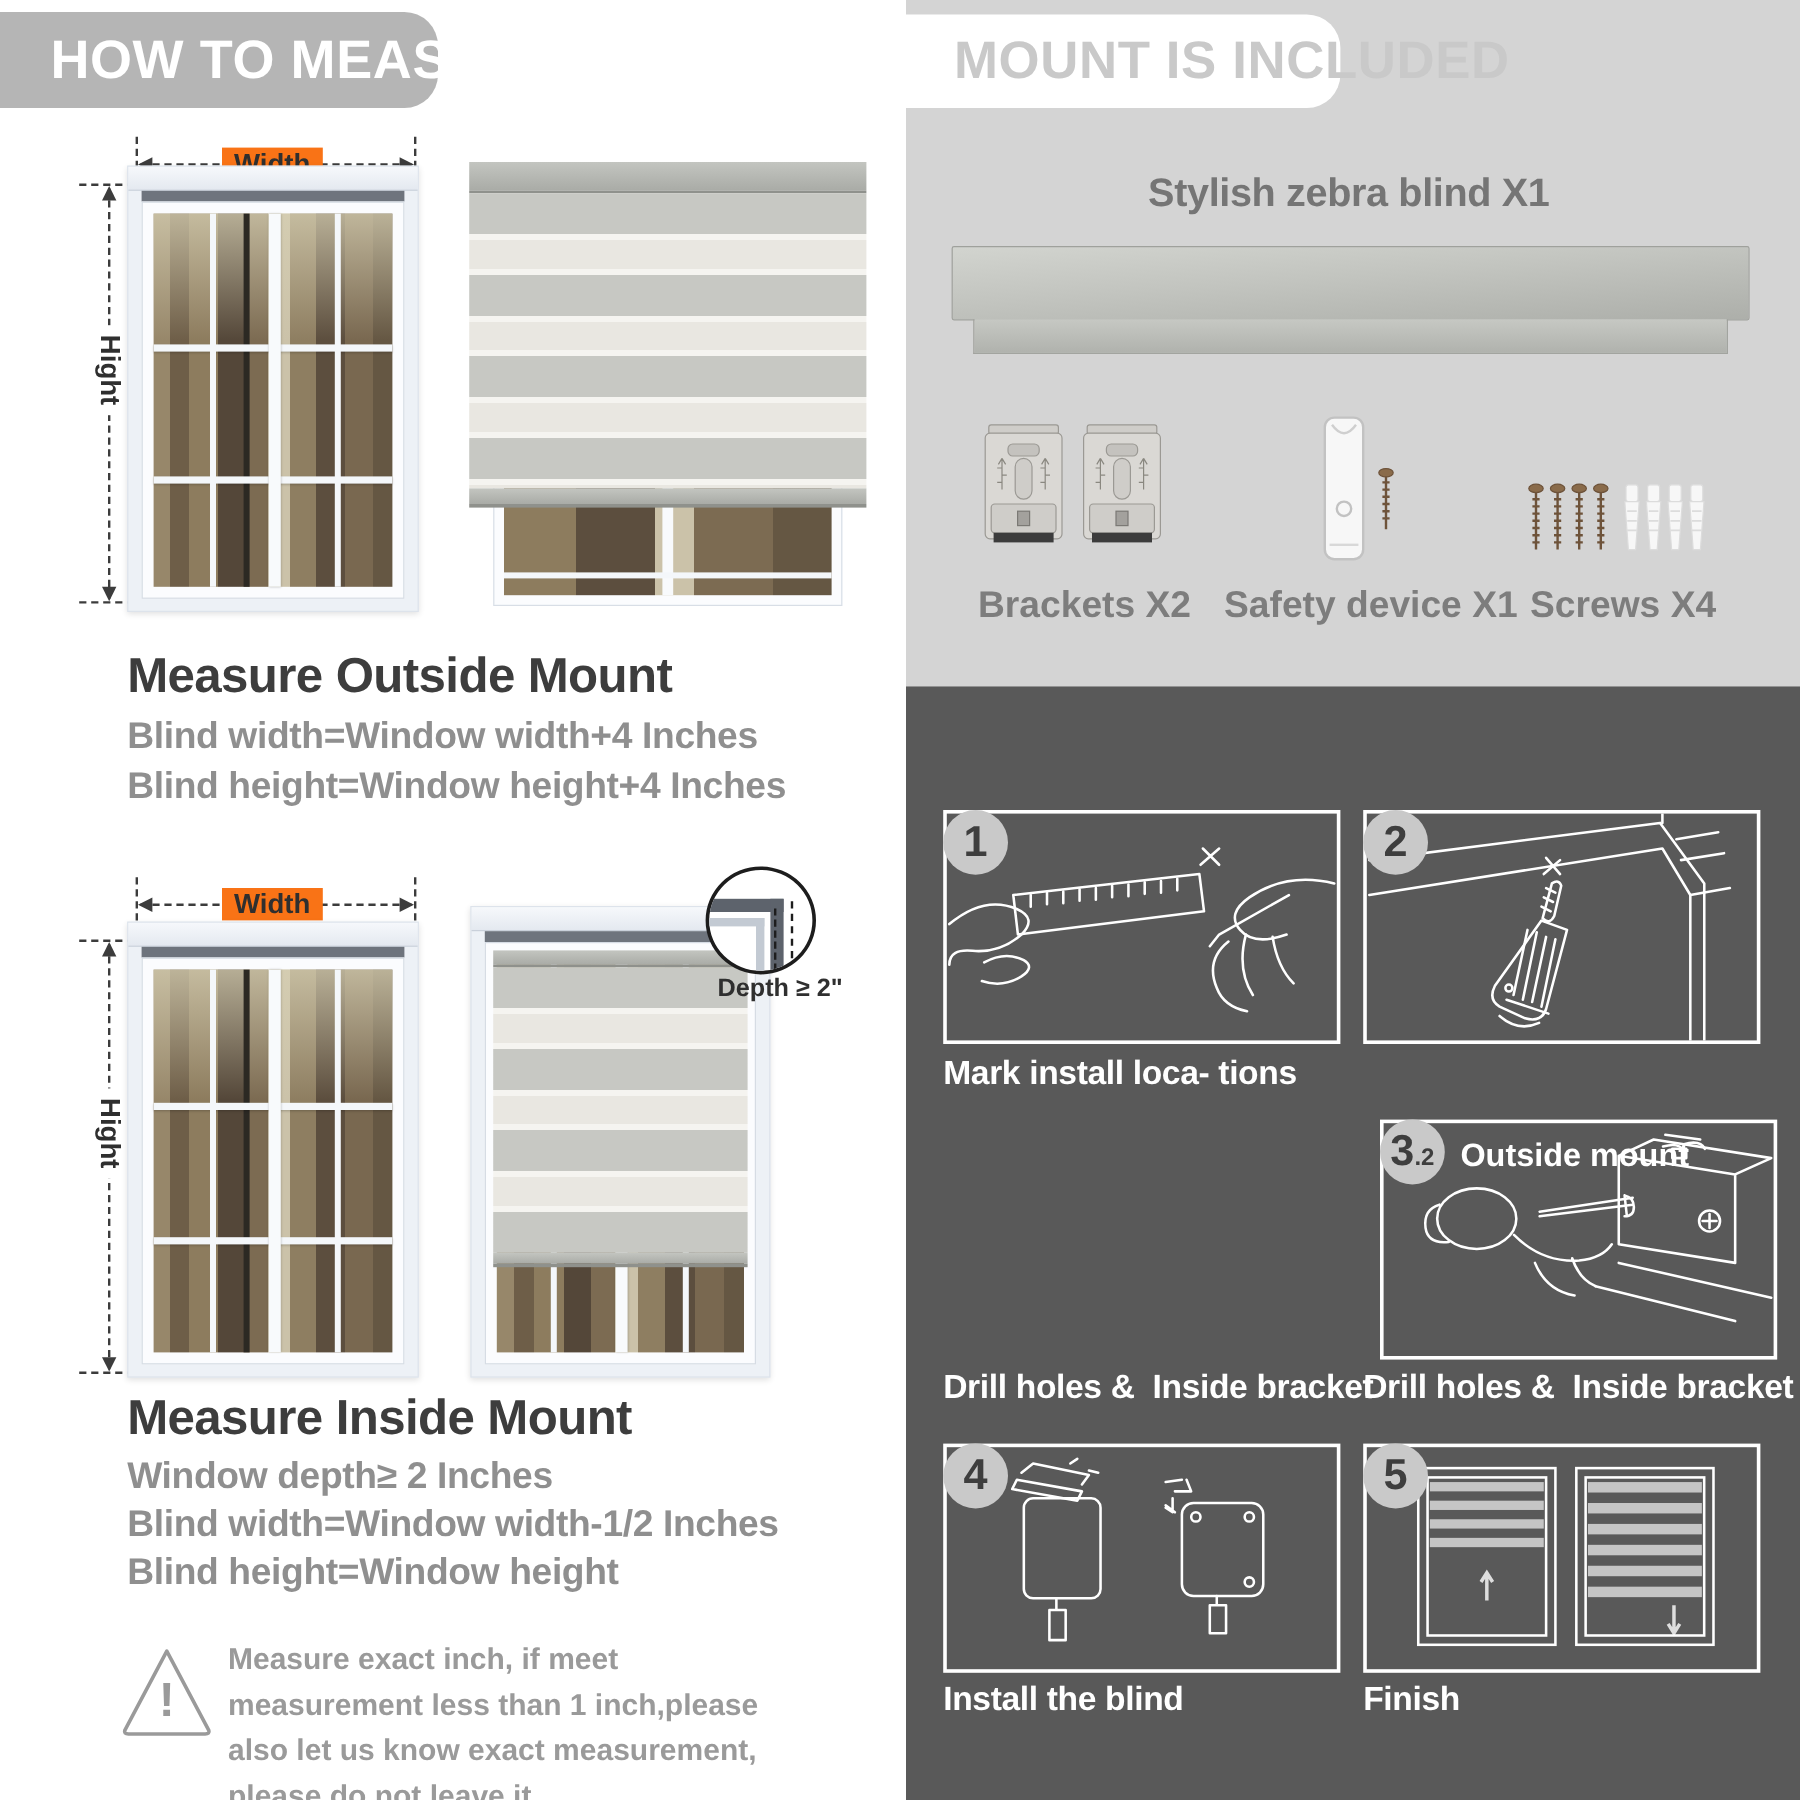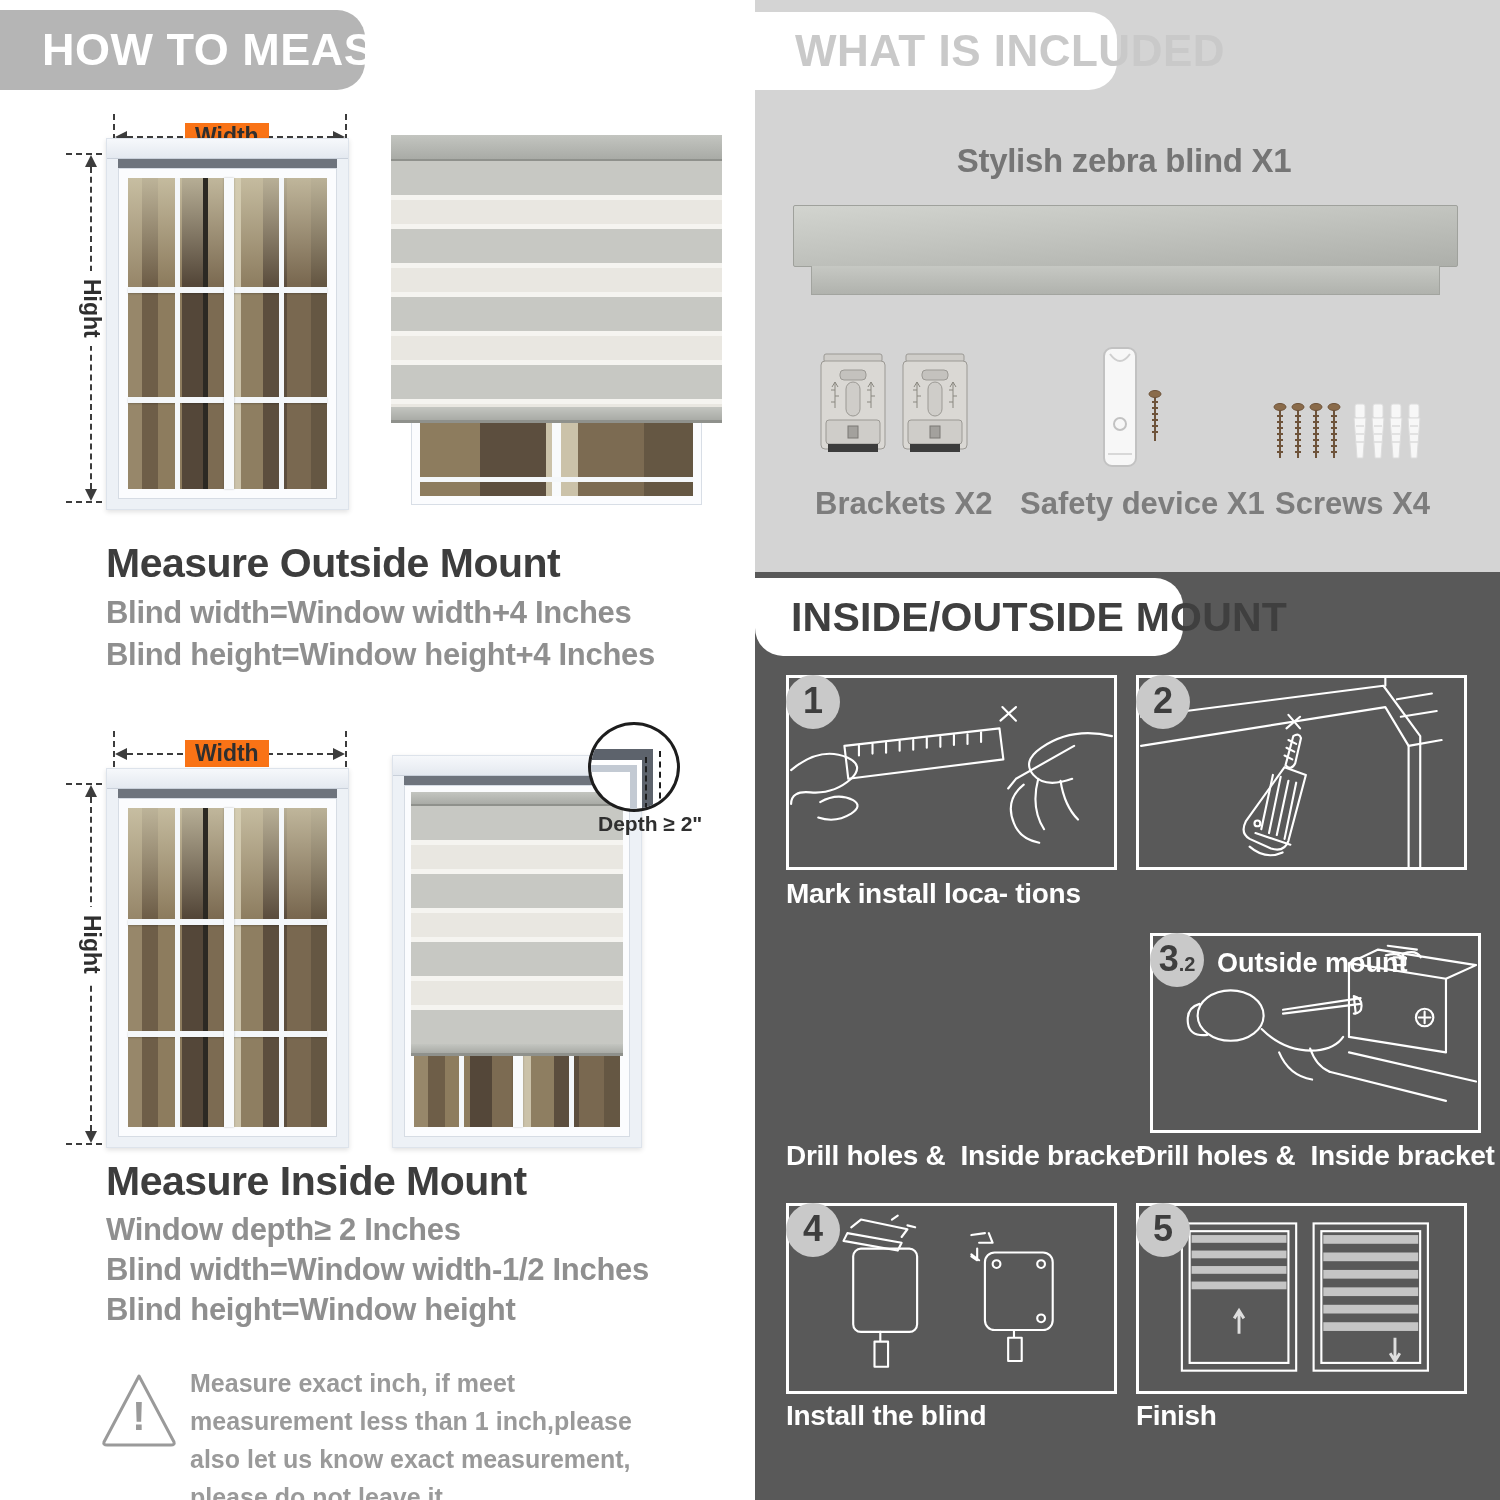--- a/index.html
+++ b/index.html
@@ -200,21 +200,21 @@
   <div class="abs formula" style="left:106px; top:1252px;">Blind width=Window width-1/2 Inches</div>
   <div class="abs formula" style="left:106px; top:1292px;">Blind height=Window height</div>
 
   <svg class="abs" style="left:98px; top:1370px;" width="82" height="80" viewBox="0 0 82 80">
     <path d="M41 6 L76 72 Q77 75 73 75 L9 75 Q5 75 6 72 Z" fill="none" stroke="#9a9a9a" stroke-width="3" stroke-linejoin="round"></path>
     <text x="41" y="60" text-anchor="middle" font-size="40" font-weight="bold" fill="#9a9a9a" font-family="Liberation Sans, sans-serif">!</text>
   </svg>
   <div class="abs warn-text" style="left:190px; top:1364px;">Measure exact inch, if meet measurement less than 1 inch,please also let us know exact measurement, please do not leave it</div>
 
   <div class="abs panel-top"></div>
-  <div class="abs badge-wii">WHAT IS INCLUDED</div>
+  <div class="abs badge-wii">MOUNT IS INCLUDED</div>
   <div class="abs blind-name">Stylish zebra blind X1</div>
 
   <div class="abs headrail-main"></div>
   <div class="abs headrail-lip"></div>
 
   <svg class="abs" style="left:818px; top:352px;" width="70" height="112" viewBox="0 0 70 112">
     <rect x="6" y="2" width="58" height="8" rx="2" fill="#cfcdc9" stroke="#9b9994"></rect>
     <rect x="3" y="9" width="64" height="88" rx="4" fill="#dad8d4" stroke="#9b9994"></rect>
     <rect x="22" y="18" width="26" height="10" rx="4" fill="#c4c2be" stroke="#9b9994"></rect>
     <rect x="28" y="30" width="14" height="34" rx="7" fill="#cfcdc9" stroke="#9b9994"></rect>
@@ -288,21 +288,20 @@
           <path d="M-4 22 h8 M-4 30 h8 M-4 38 h8" stroke-width="1.5" fill="none"></path>
         </g>
     </g>
   </svg>
 
   <div class="abs item-label" style="left:815px; top:486px; width:172px; text-align:center;">Brackets X2</div>
   <div class="abs item-label" style="left:1020px; top:486px; width:220px; text-align:center;">Safety device X1</div>
   <div class="abs item-label" style="left:1275px; top:486px; width:150px; text-align:center;">Screws X4</div>
 
   <div class="abs panel-bottom"></div>
-  <div class="abs badge-iom">INSIDE/OUTSIDE MOUNT</div>
 
   <div class="abs step" style="left:786px; top:675px; width:331px; height:195px;">
     <svg class="lineart" viewBox="0 0 331 195">
       <g fill="none" stroke="#ffffff" stroke-width="2.2" stroke-linecap="round" stroke-linejoin="round">
         <path d="M55 70 L215 52 L219 84 L59 104 Z"></path>
         <path d="M70 70 v10 M84 68 v10 M98 67 v10 M112 65 v10 M126 64 v10 M140 62 v10 M154 61 v10 M168 59 v10 M182 58 v10 M196 56 v10"></path>
         <path d="M216 44 l16 -14 M218 30 l14 14"></path>
         <path d="M292 70 L232 104 l-8 10"></path>
         <path d="M0 95 Q30 70 58 82 Q76 90 62 104 Q44 120 20 118 Q0 116 0 130"></path>
         <path d="M30 128 q18 -10 34 -2 q10 6 -2 14 q-16 10 -34 4"></path>

